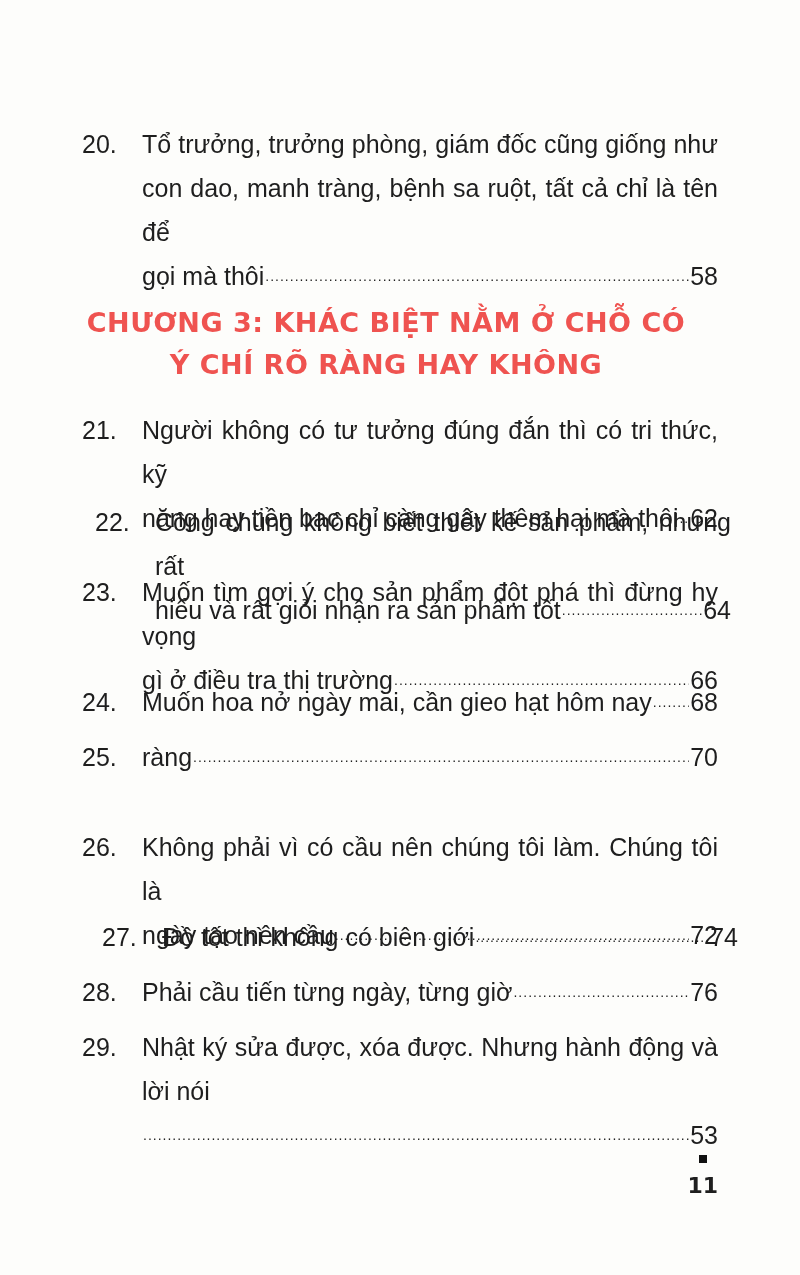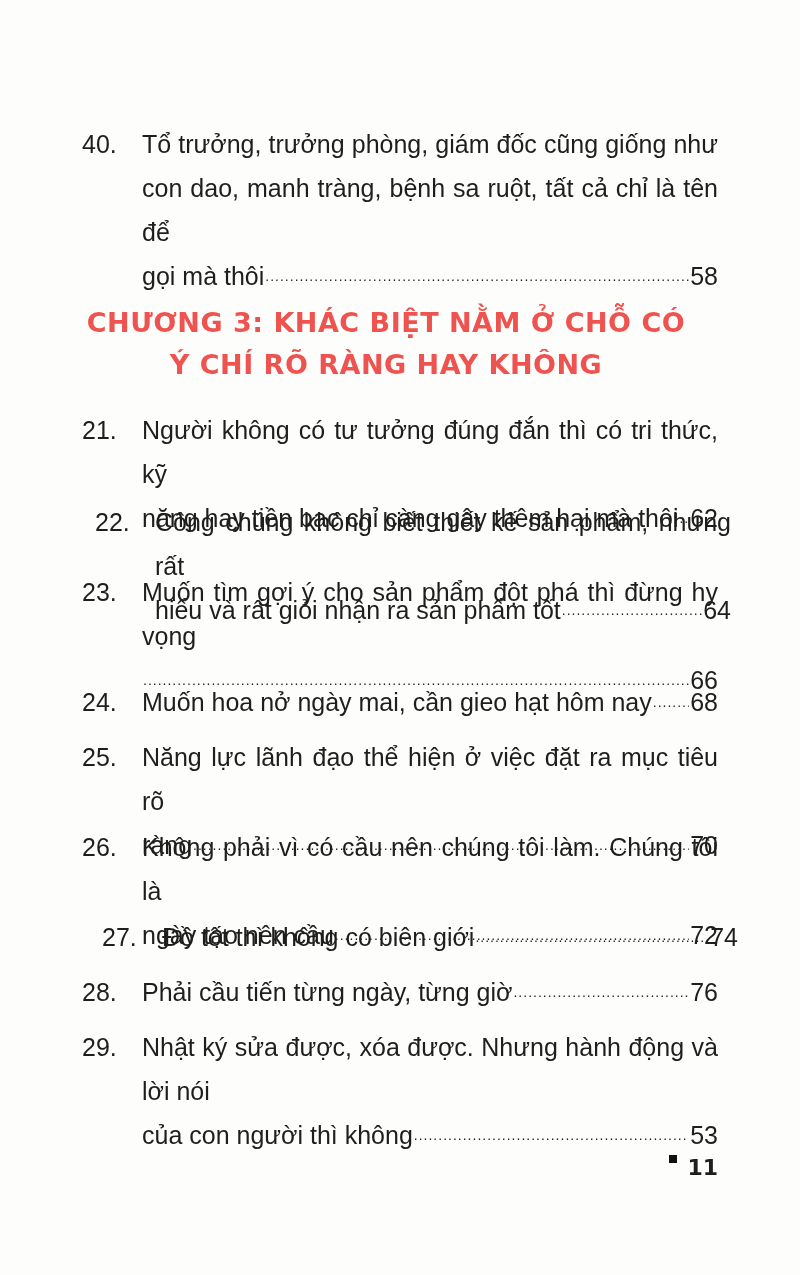--- a/index.html
+++ b/index.html
@@ -56,34 +56,35 @@
     letter-spacing: 0.5px;
   }
   .page-number {
     position: absolute;
     right: 82px;
     top: 1155px;
     font-family: "DejaVu Sans", sans-serif;
     font-weight: bold;
     font-size: 22px;
     display: flex;
-    align-items: flex-start;
+    align-items: center;
     gap: 10px;
+    flex-direction: column;
   }
   .bullet {
     width: 8px; height: 8px; background: #111; display: inline-block;
   }
 </style>
 </head>
 <body>
 
 <div class="page">
 
   <div class="entry" style="top:122px;">
-    <div class="num">40.</div>
+    <div class="num">20.</div>
     <div class="body-text">Tổ trưởng, trưởng phòng, giám đốc cũng giống như con dao, manh tràng, bệnh sa ruột, tất cả chỉ là tên để</div>
     <div class="lastline">
       <span class="txt">gọi mà thôi</span>
       <span class="dots">..............................................................................................................................................</span>
       <span class="pg">58</span>
     </div>
   </div>
 
   <div class="chapter">
     <div>CHƯƠNG 3: KHÁC BIỆT NẰM Ở CHỖ CÓ</div>
@@ -107,37 +108,37 @@
       <span class="txt">hiểu và rất giỏi nhận ra sản phẩm tốt</span>
       <span class="dots">..............................................................................................................................................</span>
       <span class="pg">64</span>
     </div>
   </div>
 
   <div class="entry" style="top:570px;">
     <div class="num">23.</div>
     <div class="body-text">Muốn tìm gợi ý cho sản phẩm đột phá thì đừng hy vọng</div>
     <div class="lastline">
+      <span class="txt">gì ở điều tra thị trường</span>
       <span class="dots">..............................................................................................................................................</span>
       <span class="pg">66</span>
     </div>
   </div>
 
   <div class="entry" style="top:680px;">
     <div class="num">24.</div>
     <div class="lastline">
       <span class="txt">Muốn hoa nở ngày mai, cần gieo hạt hôm nay</span>
       <span class="dots">..............................................................................................................................................</span>
       <span class="pg">68</span>
     </div>
   </div>
 
   <div class="entry" style="top:735px;">
     <div class="num">25.</div>
-    <div class="body-text">Năng lực lãnh đạo thể hiện ở việc đặt ra mục tiêu rõ</div>
     <div class="lastline">
       <span class="txt">ràng</span>
       <span class="dots">..............................................................................................................................................</span>
       <span class="pg">70</span>
     </div>
   </div>
 
   <div class="entry" style="top:825px;">
     <div class="num">26.</div>
     <div class="body-text">Không phải vì có cầu nên chúng tôi làm. Chúng tôi là</div>
@@ -163,21 +164,20 @@
       <span class="txt">Phải cầu tiến từng ngày, từng giờ</span>
       <span class="dots">..............................................................................................................................................</span>
       <span class="pg">76</span>
     </div>
   </div>
 
   <div class="entry" style="top:1025px;">
     <div class="num">29.</div>
     <div class="body-text">Nhật ký sửa được, xóa được. Nhưng hành động và lời nói</div>
     <div class="lastline">
-      <span class="txt">của con người thì không</span>
       <span class="dots">..............................................................................................................................................</span>
       <span class="pg">53</span>
     </div>
   </div>
 
   <div class="page-number">
     <span class="bullet"></span>
     <span>11</span>
   </div>
 

